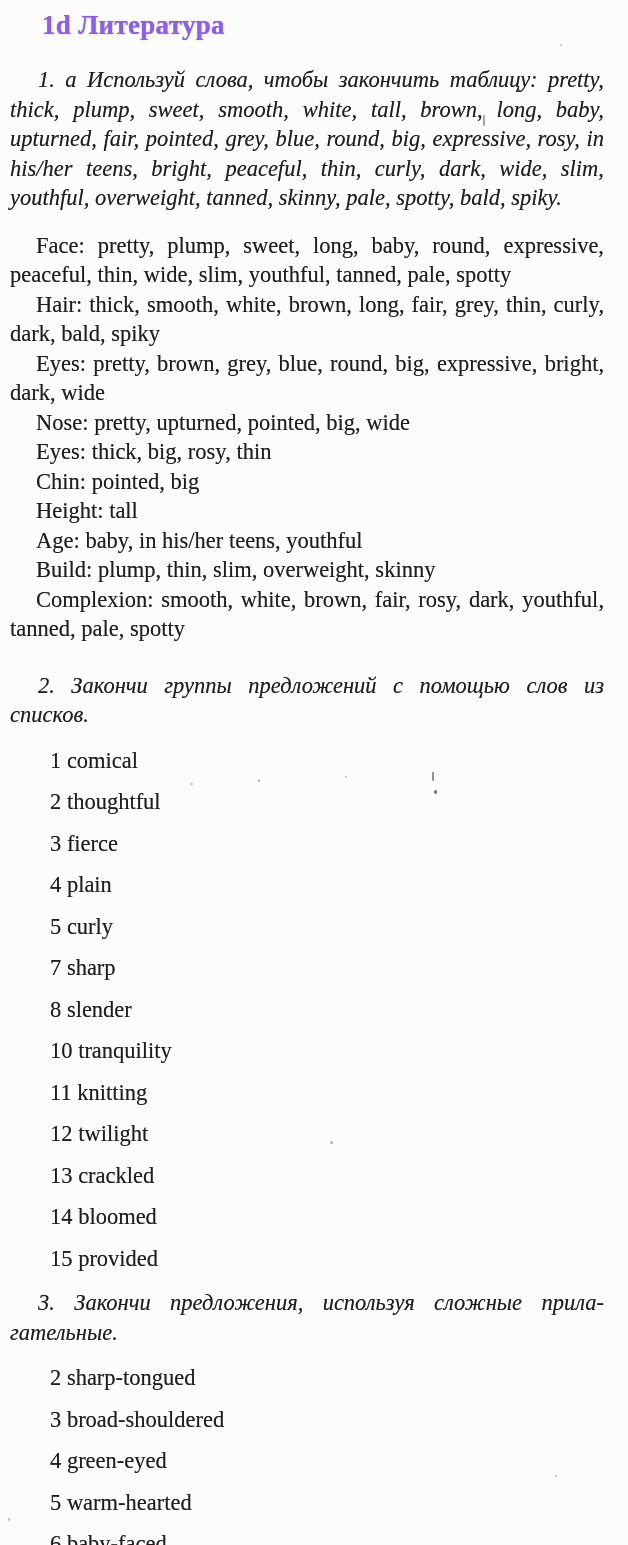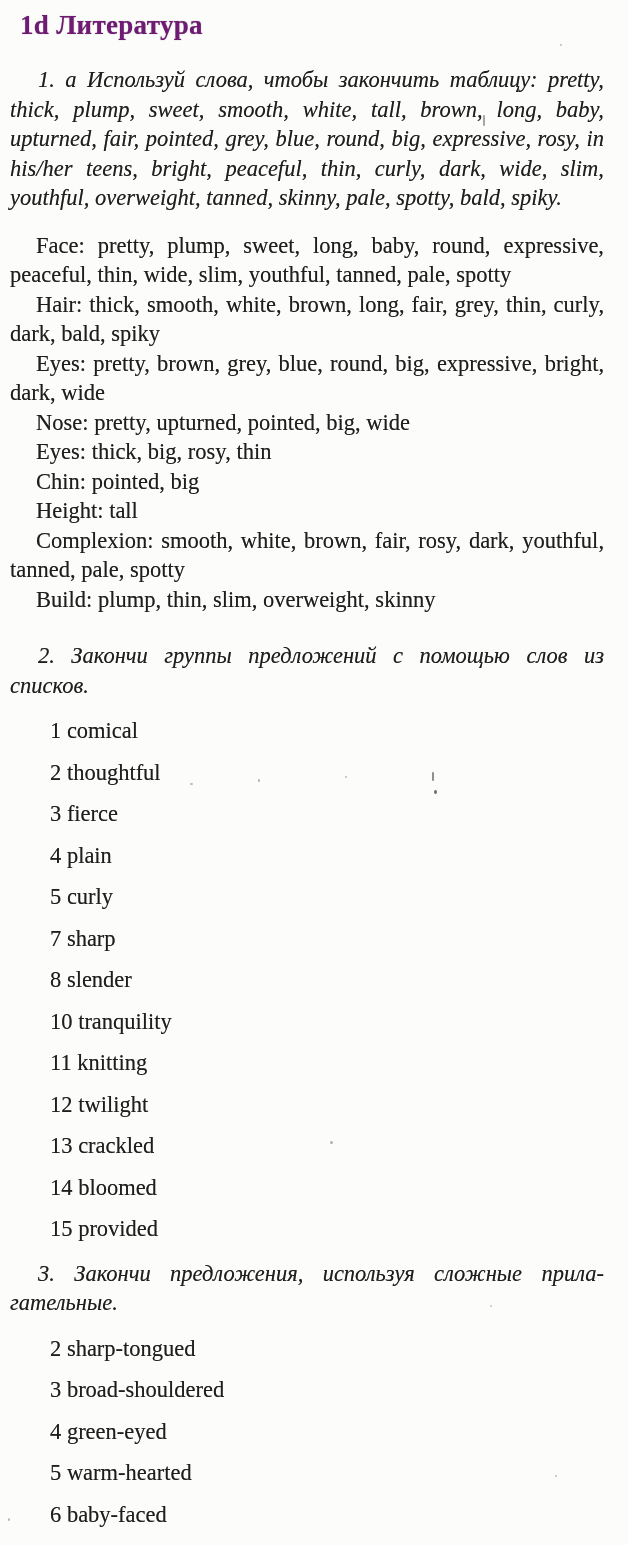--- a/index.html
+++ b/index.html
@@ -11,21 +11,21 @@
     color:#1e1e1e;
     font-family:"Liberation Serif","DejaVu Serif",serif;
     font-size:22.5px;
     line-height:29.5px;
     padding:8px 24px 0 10px;
     overflow:hidden;
     text-shadow:0 0 0.6px rgba(35,35,35,.55);
   }
   .title{
     font-size:27px;line-height:34px;font-weight:bold;
-    margin:0 0 0 10px;color:#701a75;letter-spacing:.3px;
+    margin:0 0 0 32px;color:#8b5cf6;letter-spacing:.3px;
     text-shadow:0 0 1px rgba(45,45,45,.55);
   }
   .instr{font-style:italic;text-align:justify;text-indent:28px;margin:0;}
   .instr-1{margin-top:23px;}
   .instr-2{margin-top:27px;}
   .instr-3{margin-top:15px;}
   .answers{margin-top:18px;}
   .ans{margin:0;text-align:justify;text-indent:26px;}
   .list{margin:16px 0 0 28px;}
   .li{margin:12px;}
@@ -41,22 +41,23 @@
   <p class="instr instr-1">1. а Используй слова, чтобы закончить таблицу: pretty, thick, plump, sweet, smooth, white, tall, brown, long, baby, upturned, fair, pointed, grey, blue, round, big, expressive, rosy, in his/her teens, bright, peaceful, thin, curly, dark, wide, slim, youthful, overweight, tanned, skinny, pale, spotty, bald, spiky.</p>
 
   <div class="answers">
     <p class="ans"><span>Face:</span> <span>pretty, plump, sweet, long, baby, round, expressive, peaceful, thin, wide, slim, youthful, tanned, pale, spotty</span></p>
     <p class="ans"><span>Hair:</span> <span>thick, smooth, white, brown, long, fair, grey, thin, curly, dark, bald, spiky</span></p>
     <p class="ans"><span>Eyes:</span> <span>pretty, brown, grey, blue, round, big, expressive, bright, dark, wide</span></p>
     <p class="ans"><span>Nose:</span> <span>pretty, upturned, pointed, big, wide</span></p>
     <p class="ans"><span>Eyes:</span> <span>thick, big, rosy, thin</span></p>
     <p class="ans"><span>Chin:</span> <span>pointed, big</span></p>
     <p class="ans"><span>Height:</span> <span>tall</span></p>
+    <p class="ans"><span>Age:</span> <span>baby, in his/her teens, youthful</span></p>
+    <p class="ans"><span>Build:</span> <span>plump, thin, slim, overweight, skinny</span></p>
     <p class="ans"><span>Complexion:</span> <span>smooth, white, brown, fair, rosy, dark, youthful, tanned, pale, spotty</span></p>
-    <p class="ans"><span>Build:</span> <span>plump, thin, slim, overweight, skinny</span></p>
   </div>
 
   <p class="instr instr-2">2. Закончи группы предложений с помощью слов из списков.</p>
 
   <div class="list">
     <p class="li"><span>1</span> <span>comical</span></p>
     <p class="li"><span>2</span> <span>thoughtful</span></p>
     <p class="li"><span>3</span> <span>fierce</span></p>
     <p class="li"><span>4</span> <span>plain</span></p>
     <p class="li"><span>5</span> <span>curly</span></p>

